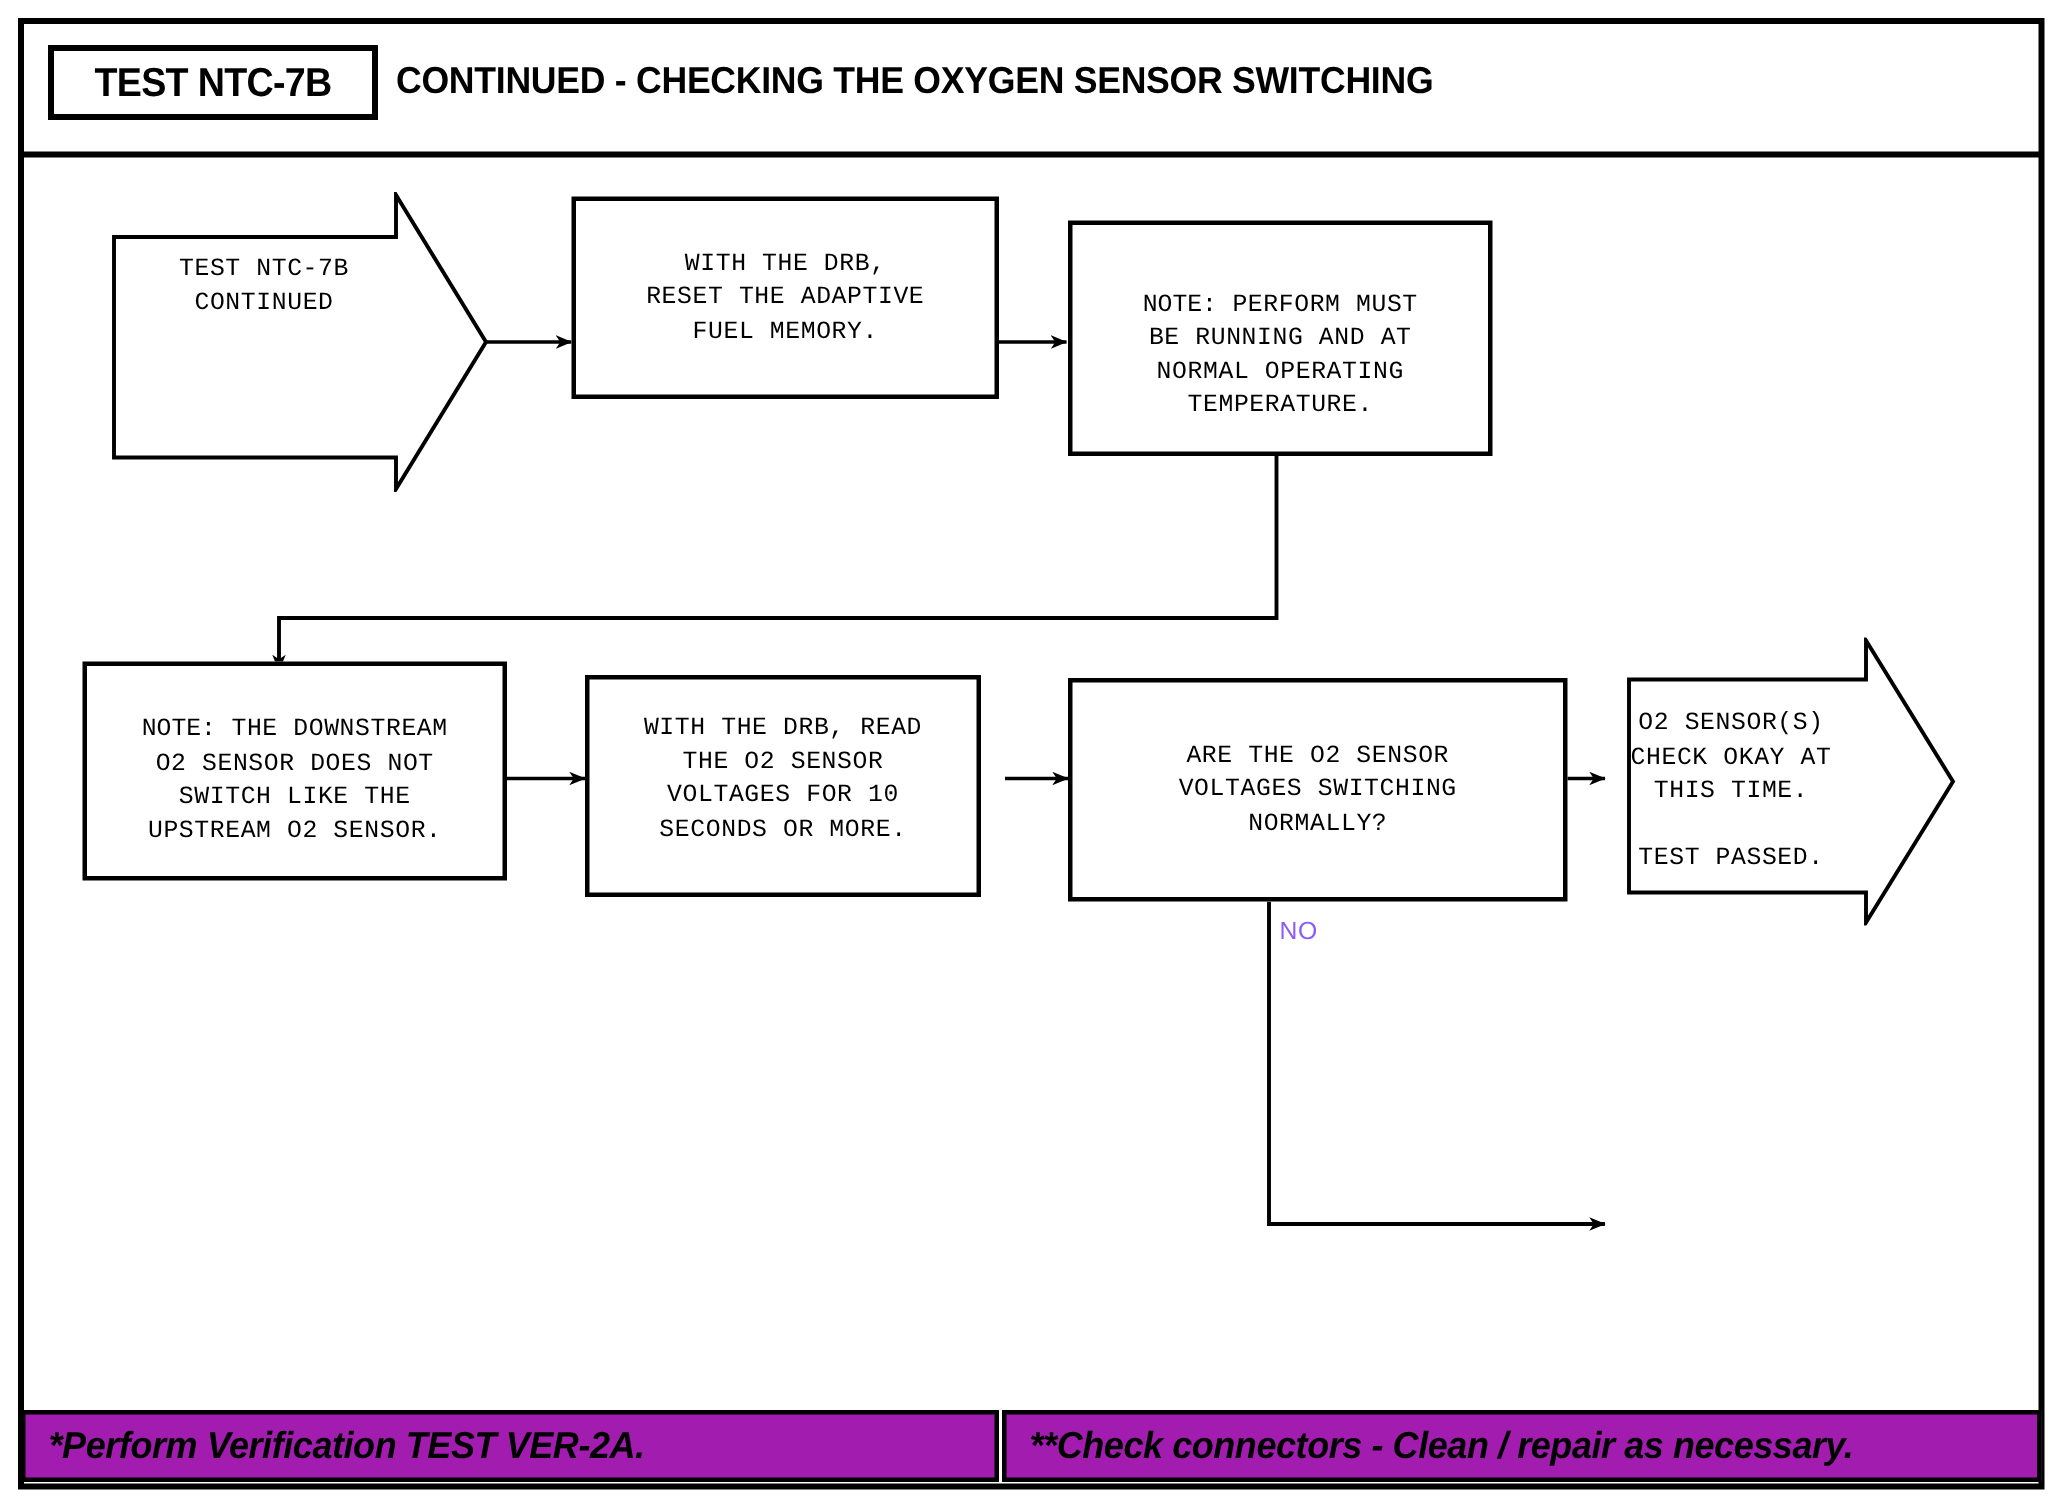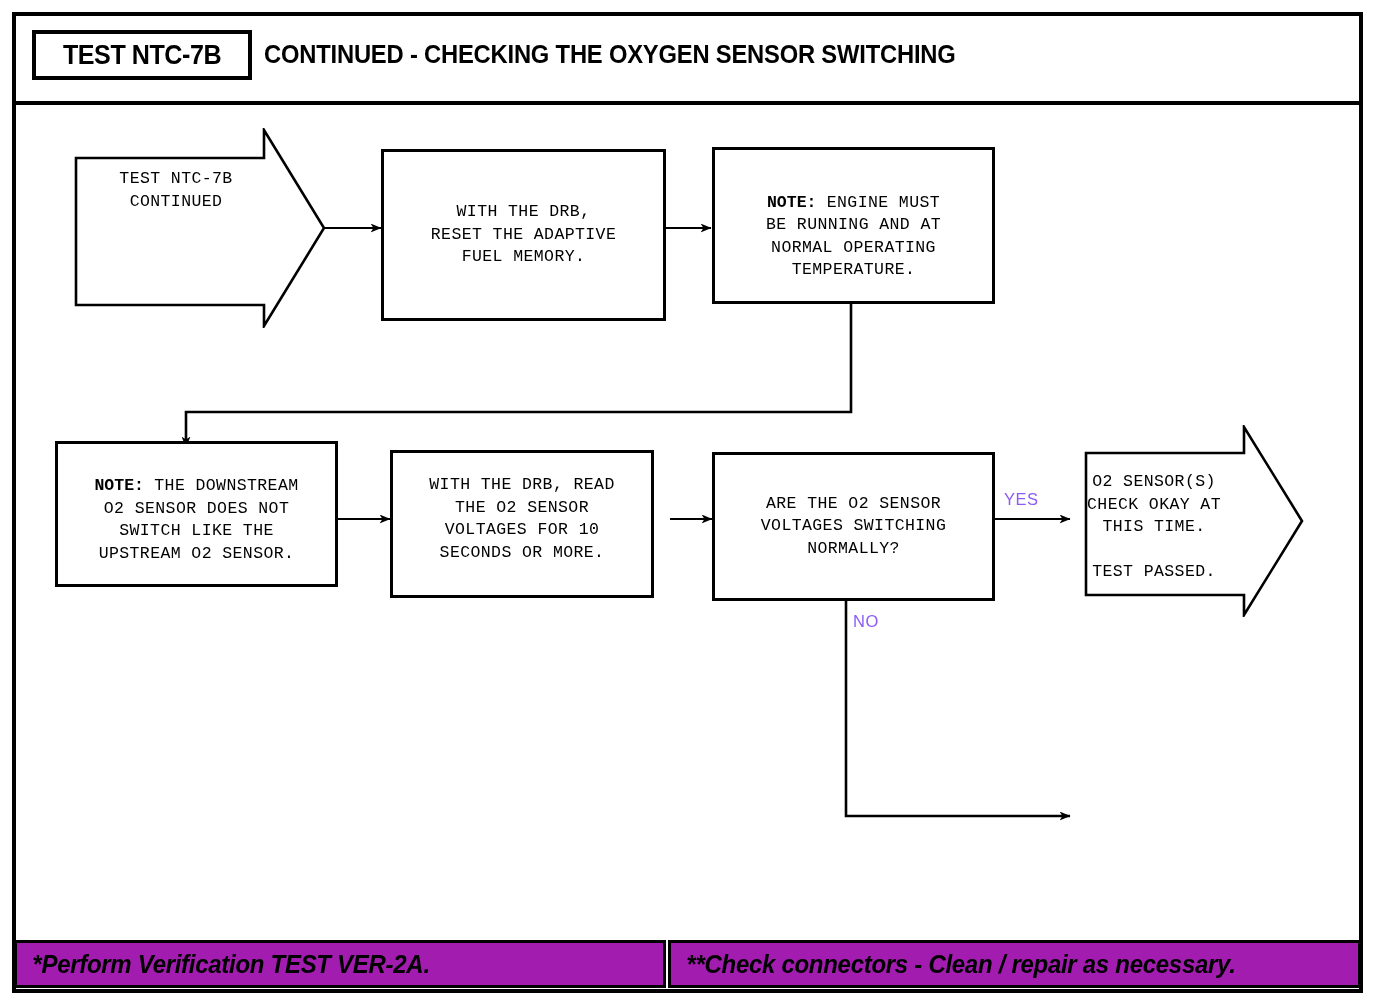--- a/index.html
+++ b/index.html
@@ -105,21 +105,21 @@
   .box-text {
     font-family: "Liberation Mono", "DejaVu Sans Mono", monospace;
     font-size: 16.5px;
     line-height: 22.5px;
     text-align: center;
     letter-spacing: 0.4px;
     white-space: pre-line;
     color: #000;
   }
   .note-label {
-    font-weight: bold;
+    font-weight: normal;
     letter-spacing: 0px;
   }
   
   .pennant {
     position: absolute;
   }
   .pennant svg { display: block; }
   .pennant-text {
     position: absolute;
     font-family: "Liberation Mono", "DejaVu Sans Mono", monospace;
@@ -186,29 +186,29 @@
   <div class="edge-label" style="left:853px; top:612px;">NO</div>
 
   <div class="pennant" style="left:74px; top:128px;">
     <svg width="252" height="200" viewBox="0 0 252 200" xmlns="http://www.w3.org/2000/svg">
       <path d="M2,30 L190,30 L190,2 L250,100 L190,198 L190,177 L2,177 Z" fill="#ffffff" stroke="#000000" stroke-width="2.6" stroke-linejoin="miter"></path>
     </svg>
     <div class="pennant-text" style="left:14px; top:40px; width:176px;">TEST NTC-7B
 CONTINUED</div>
   </div>
 
-  <div class="flow-box" style="left:381px; top:149px; width:285px; height:172px;">
+  <div class="flow-box" style="left:381px; top:131px; width:285px; height:135px;">
     <div class="box-text">WITH THE DRB,
 RESET THE ADAPTIVE
 FUEL MEMORY.</div>
   </div>
 
   <div class="flow-box" style="left:712px; top:147px; width:283px; height:157px;">
     <div class="box-text">
-      <span class="note-label">NOTE:</span><span> ENGINE MUST
+      <span class="note-label">NOTE:</span><span> PERFORM MUST
 BE RUNNING AND AT
 NORMAL OPERATING
 TEMPERATURE.</span>
     </div>
   </div>
 
   <div class="flow-box" style="left:55px; top:441px; width:283px; height:146px;">
     <div class="box-text" style="margin-top:-10px;">
       <span class="note-label">NOTE:</span><span> THE DOWNSTREAM
 O2 SENSOR DOES NOT
@@ -217,21 +217,21 @@
     </div>
   </div>
 
   <div class="flow-box" style="left:390px; top:450px; width:264px; height:148px;">
     <div class="box-text" style="margin-top:-10px;">WITH THE DRB, READ
 THE O2 SENSOR
 VOLTAGES FOR 10
 SECONDS OR MORE.</div>
   </div>
 
-  <div class="flow-box" style="left:712px; top:452px; width:283px; height:149px;">
+  <div class="flow-box" style="left:712px; top:452px; width:333px; height:149px;">
     <div class="box-text">ARE THE O2 SENSOR
 VOLTAGES SWITCHING
 NORMALLY?</div>
   </div>
 
   <div class="pennant" style="left:1068px; top:425px;padding-left:16px;">
     <svg width="220" height="192" viewBox="0 0 220 192" xmlns="http://www.w3.org/2000/svg">
       <path d="M2,28 L160,28 L160,2 L218,96 L160,190 L160,170 L2,170 Z" fill="#ffffff" stroke="#000000" stroke-width="2.6" stroke-linejoin="miter"></path>
     </svg>
     <div class="pennant-text" style="left:8px; top:46px; width:156px;">O2 SENSOR(S)

